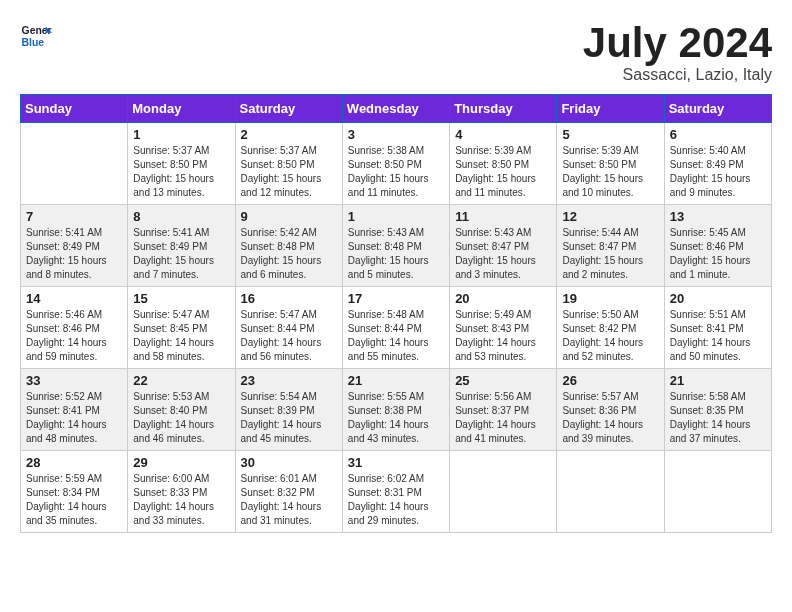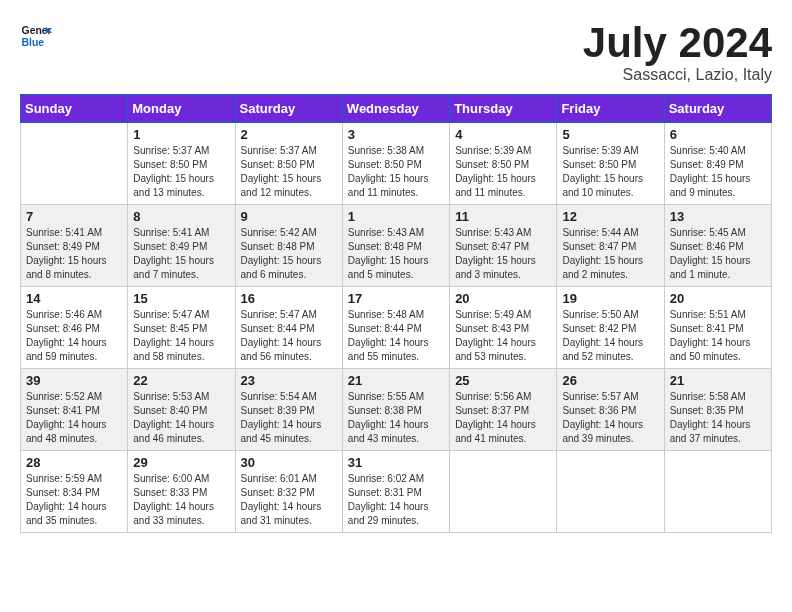--- a/index.html
+++ b/index.html
@@ -194,21 +194,21 @@
           <div class="day-number">19</div>
           <div class="day-info">Sunrise: 5:50 AM<br>Sunset: 8:42 PM<br>Daylight: 14 hours and 52 minutes.</div>
         </td>
         <td>
           <div class="day-number">20</div>
           <div class="day-info">Sunrise: 5:51 AM<br>Sunset: 8:41 PM<br>Daylight: 14 hours and 50 minutes.</div>
         </td>
       </tr>
       <tr class="row-shaded">
         <td>
-          <div class="day-number">39</div>
+          <div class="day-number">33</div>
           <div class="day-info">Sunrise: 5:52 AM<br>Sunset: 8:41 PM<br>Daylight: 14 hours and 48 minutes.</div>
         </td>
         <td>
           <div class="day-number">22</div>
           <div class="day-info">Sunrise: 5:53 AM<br>Sunset: 8:40 PM<br>Daylight: 14 hours and 46 minutes.</div>
         </td>
         <td>
           <div class="day-number">23</div>
           <div class="day-info">Sunrise: 5:54 AM<br>Sunset: 8:39 PM<br>Daylight: 14 hours and 45 minutes.</div>
         </td>

